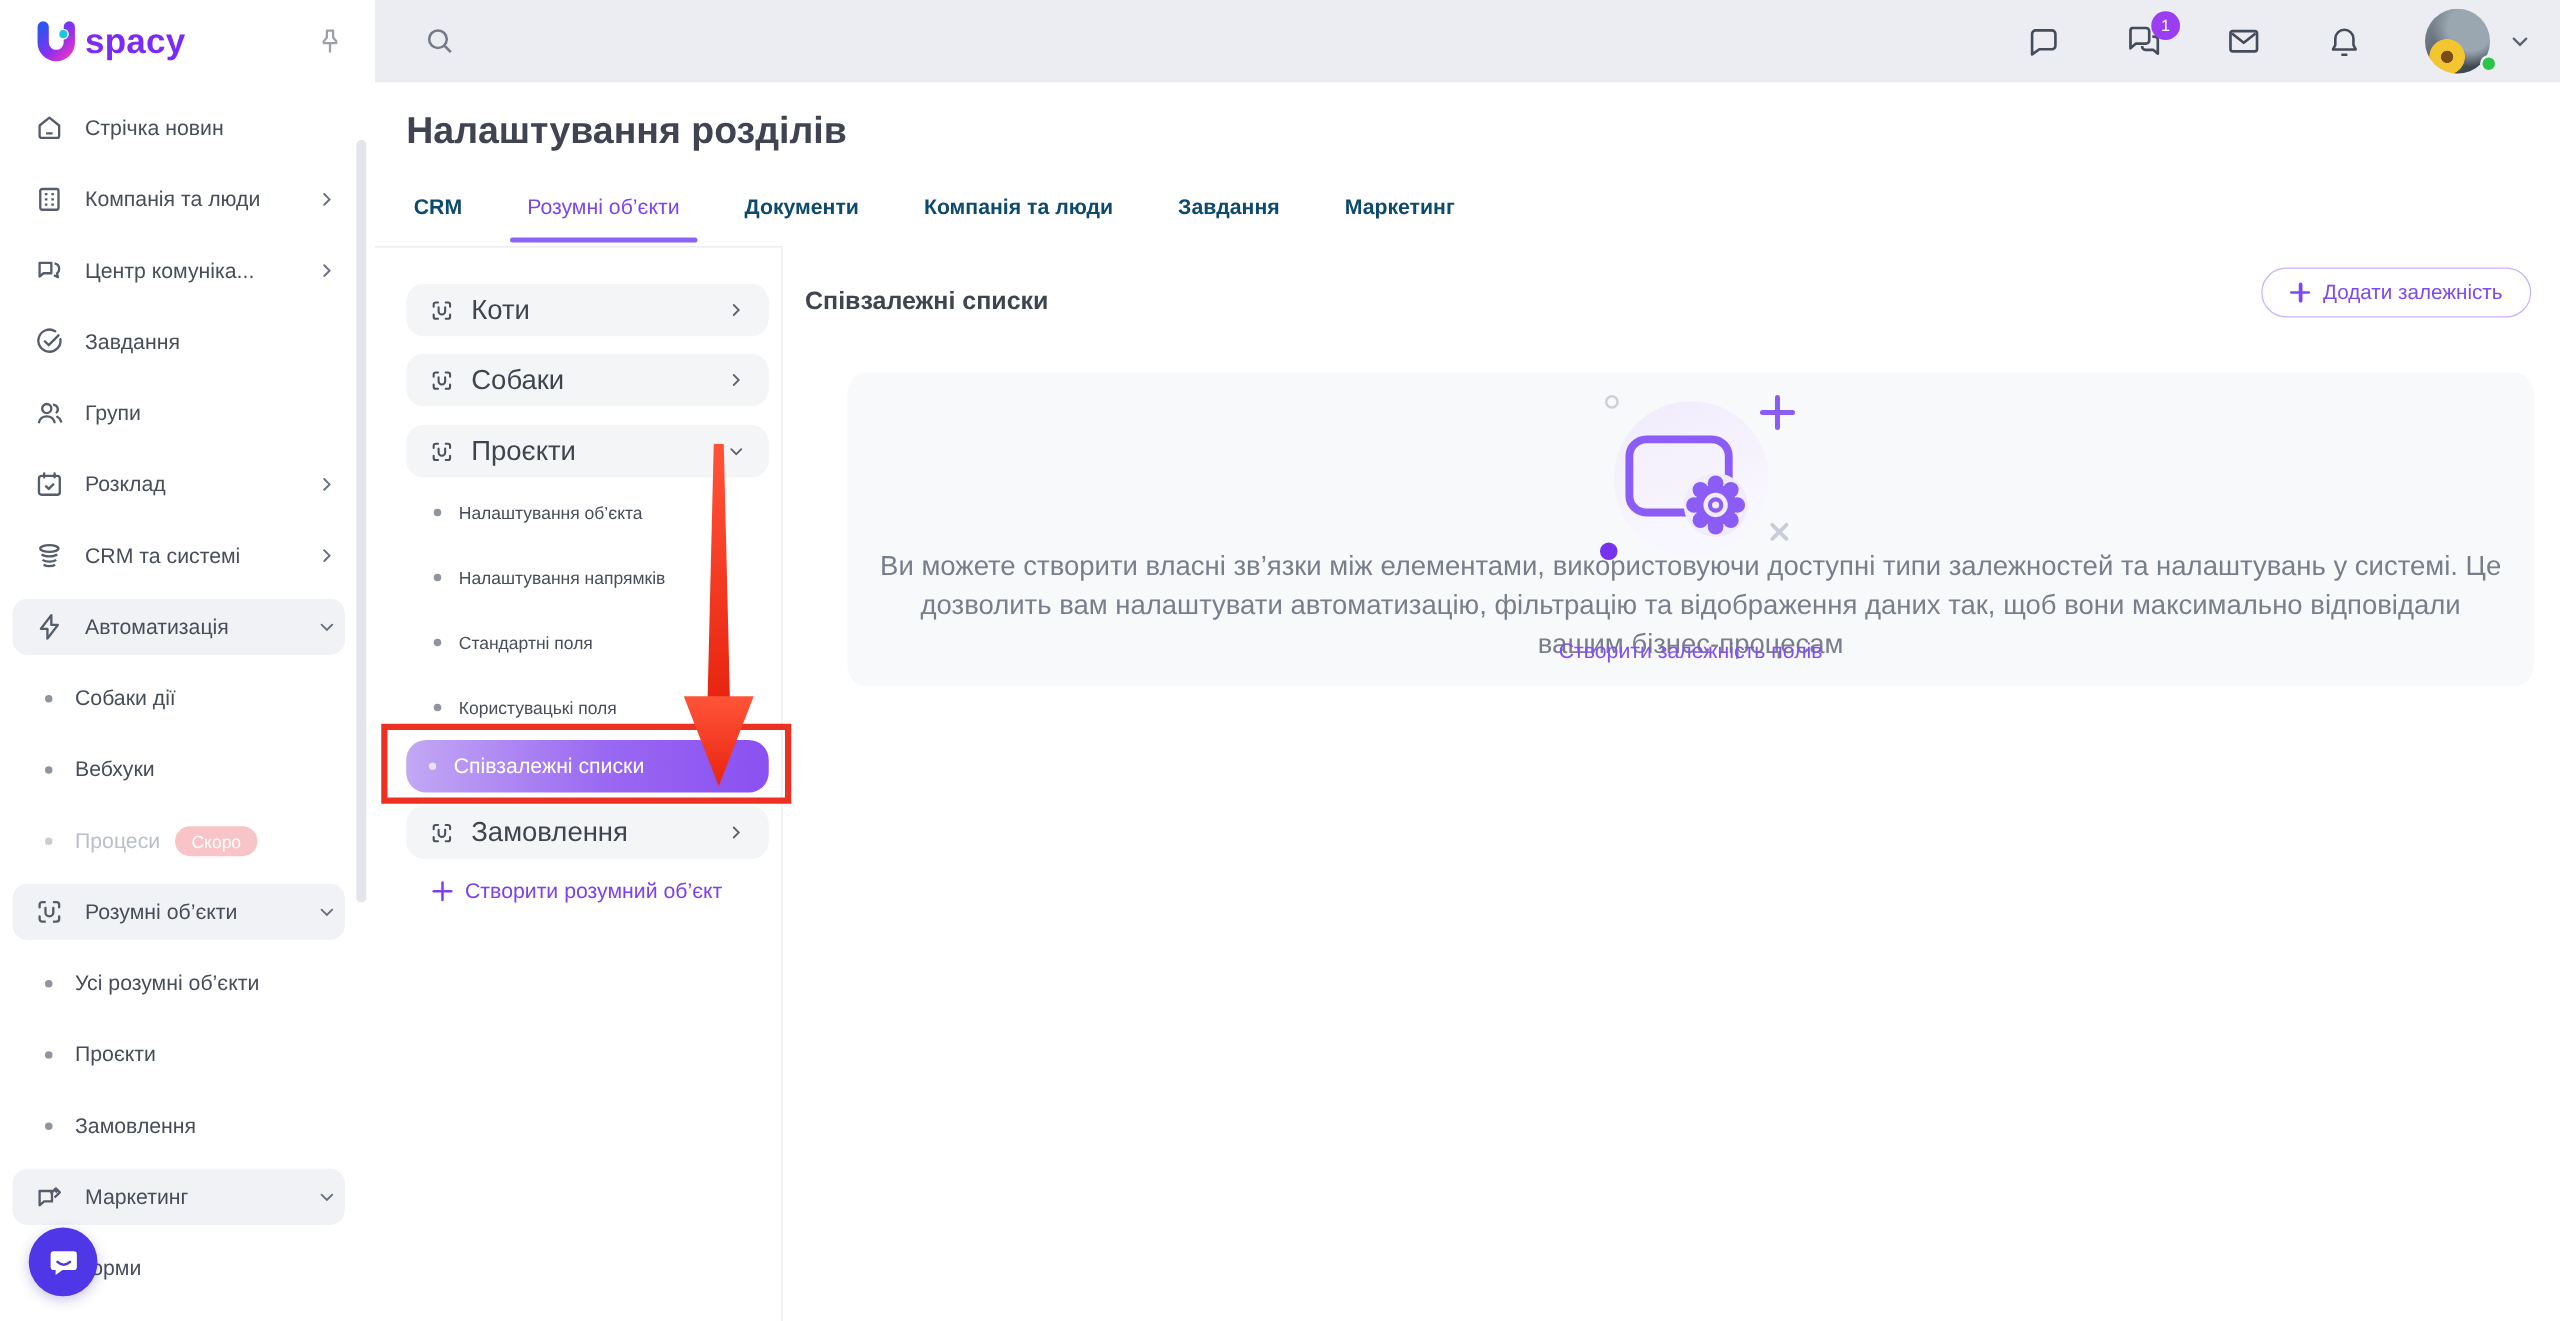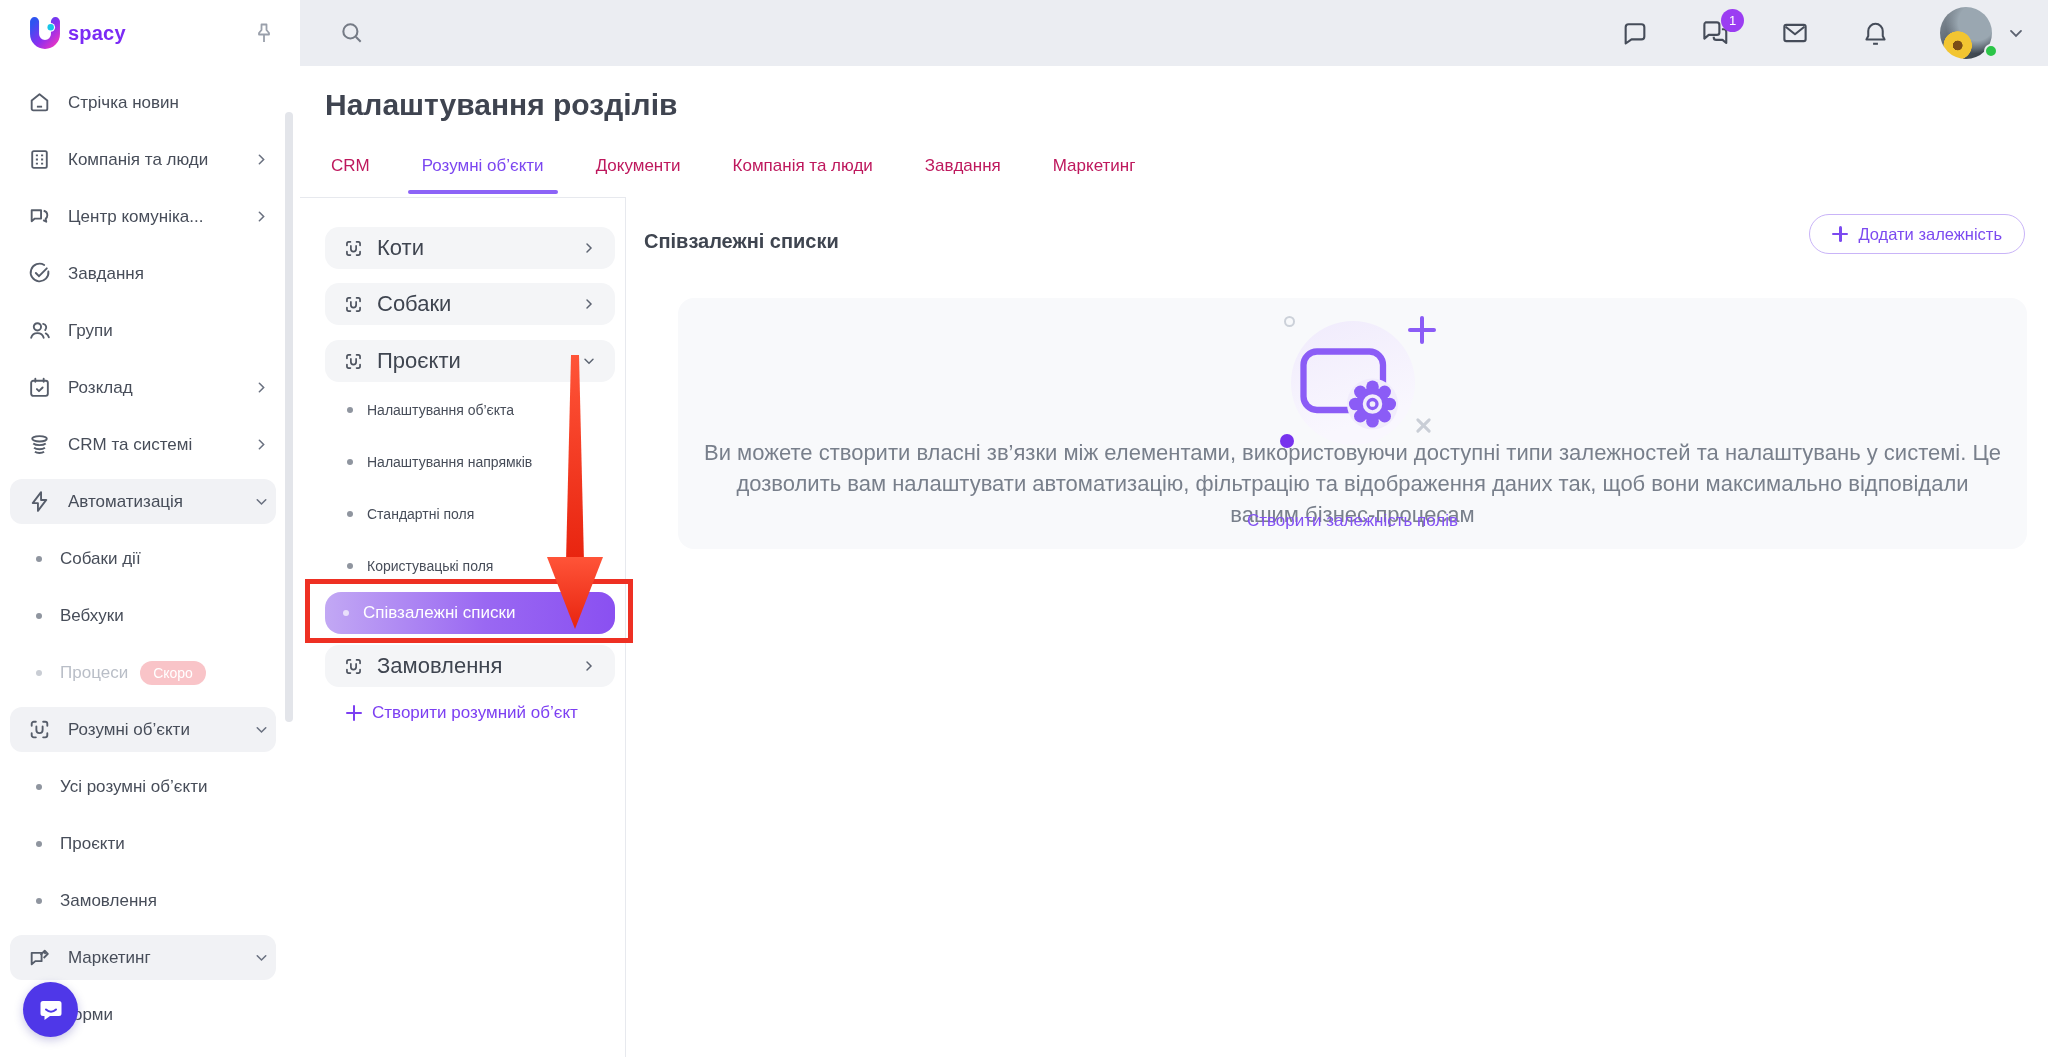--- a/index.html
+++ b/index.html
@@ -21,40 +21,40 @@
       radial-gradient(circle at 70% 30%, #9aa7b1 0 35%, transparent 60%),
       linear-gradient(140deg,#8a949e 0%,#5c6670 45%,#2f3840 100%);
   }
   .status-dot { position:absolute; right:28px; bottom:1px; width:14px; height:14px; border-radius:50%; background:#2bc548; border:2.5px solid #ebedf2; }
   .tb-chev { color:#5b6270; }
 
   
   .sidebar { position:absolute; left:0; top:0; width:300px; height:1057px; background:#fff; z-index:3; }
   .sb-header { height:66px; display:flex; align-items:center; padding:0 24px 0 26px; }
   .logo { display:flex; align-items:center; gap:2px; cursor:pointer; }
-  .logo-rest { font-size:20px; font-weight:700; color:#7b2bf5; letter-spacing:.2px; margin-left:2px; }
+  .logo-rest { font-size:28px; font-weight:700; color:#7b2bf5; letter-spacing:.2px; margin-left:2px; }
   .pin-btn { margin-left:auto; color:#9aa0ab; cursor:pointer; display:flex; }
   .sb-nav { padding-top:8px;text-align:right; }
   .sb-row { position:relative; height:57px; display:flex; align-items:center; padding:0 30px 0 26px; cursor:pointer; font-size:17px; color:#474d59; }
   .sb-row.active::before { content:""; position:absolute; left:10px; right:24px; top:6px; bottom:6px; background:#f1f2f5; border-radius:12px; }
   .sb-row > * { position:relative; }
   .sb-ico { width:26px; height:26px; margin-right:16px; color:#565d6a; flex:none; display:flex; align-items:center; justify-content:center; }
   .sb-chev { margin-left:auto; color:#6a7180; display:flex; }
   .sb-sub { padding-left:36px; }
   .bullet { width:6px; height:6px; border-radius:50%; background:#8f959f; margin-right:18px; flex:none; }
   .sb-row.disabled { color:#b9bec7; }
   .sb-row.disabled .bullet { background:#c9cdd4; }
   .badge-soon { margin-left:12px; background:#f9c4c8; color:#fff; font-size:14px; padding:4px 13px; border-radius:14px; }
   .sb-scrollthumb { position:absolute; right:7px; top:112px; width:8px; height:610px; border-radius:4px; background:#e3e5ea; cursor:pointer; }
 
   
   .main { position:absolute; left:300px; top:66px; right:0; bottom:0; background:#fff; }
   .page-title { position:absolute; left:25px; top:22px; font-size:30px; font-weight:600; color:#3f4450; }
   .tabs { position:absolute; left:25px; top:84px; display:flex; gap:40px; }
-  .tab { position:relative; font-size:17px; color:#be185d; padding:6px 6px 18px; cursor:pointer; white-space:nowrap; }
+  .tab { position:relative; font-size:17px; color:#0c4a6e; padding:6px 6px 18px; cursor:pointer; white-space:nowrap;font-weight:bold; }
   .tab.active { color:#7b46f0; font-weight:500; }
   .tab.active::after { content:""; position:absolute; left:-8px; right:-8px; bottom:0; height:4px; border-radius:2px; background:#8c63f7; }
   .tabs-divider { position:absolute; left:0; top:131px; width:325px; height:1px; background:#e7e9ee; }
   .v-divider { position:absolute; left:325px; top:131px; bottom:0; width:1px; background:#e7e9ee; }
 
   
   .left-panel { position:absolute; left:0; top:131px; width:325px; bottom:0; overflow:visible; }
   .obj-pill { position:absolute; left:25px; width:290px; height:42px; background:#f4f5f7; border-radius:14px; display:flex; align-items:center; padding:0 18px; font-size:22px; color:#3f4550; cursor:pointer; }
   .obj-ico { width:21px; height:21px; margin-right:13px; color:#4b515d; flex:none; display:flex; }
   .obj-chev { margin-left:auto; color:#5d6472; display:flex; }

